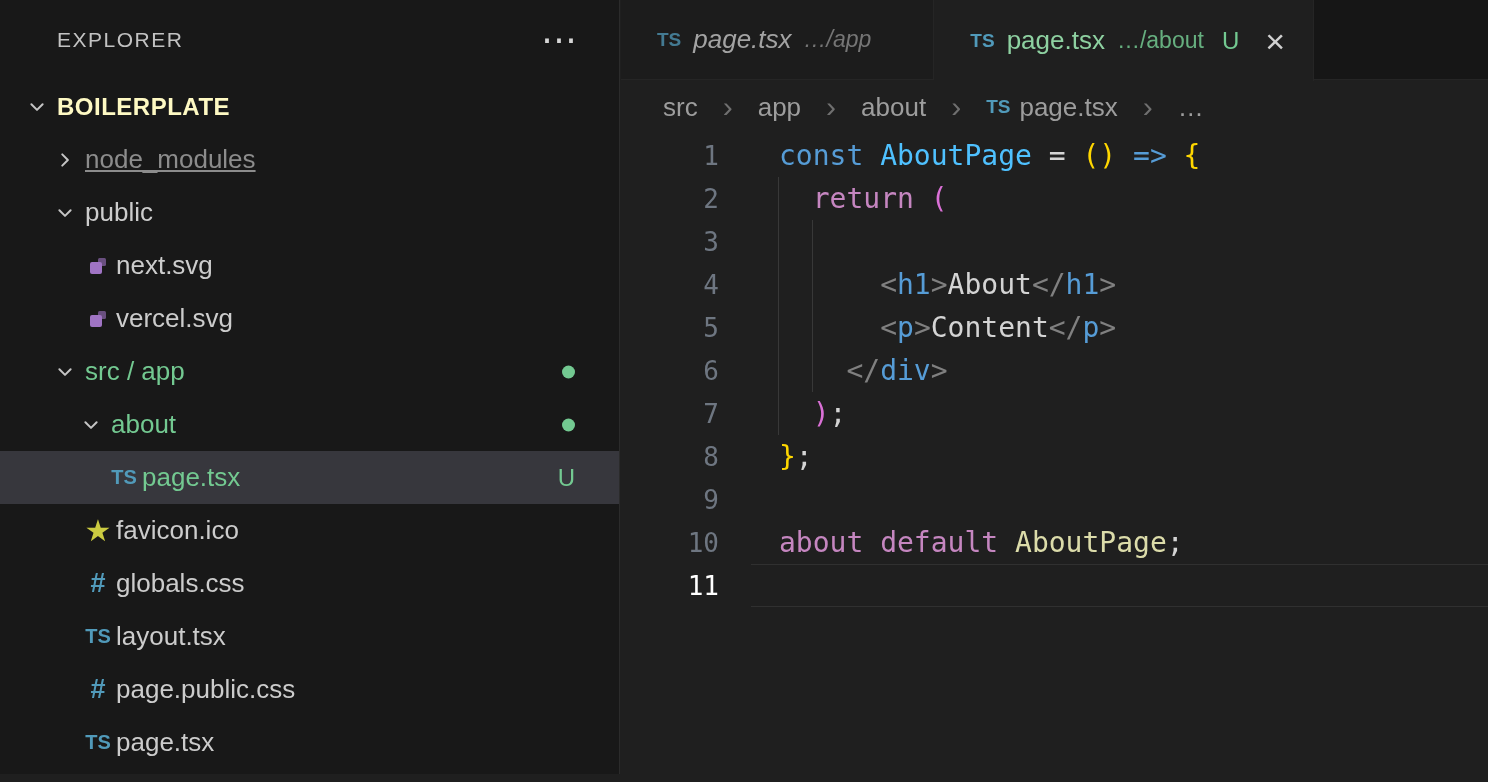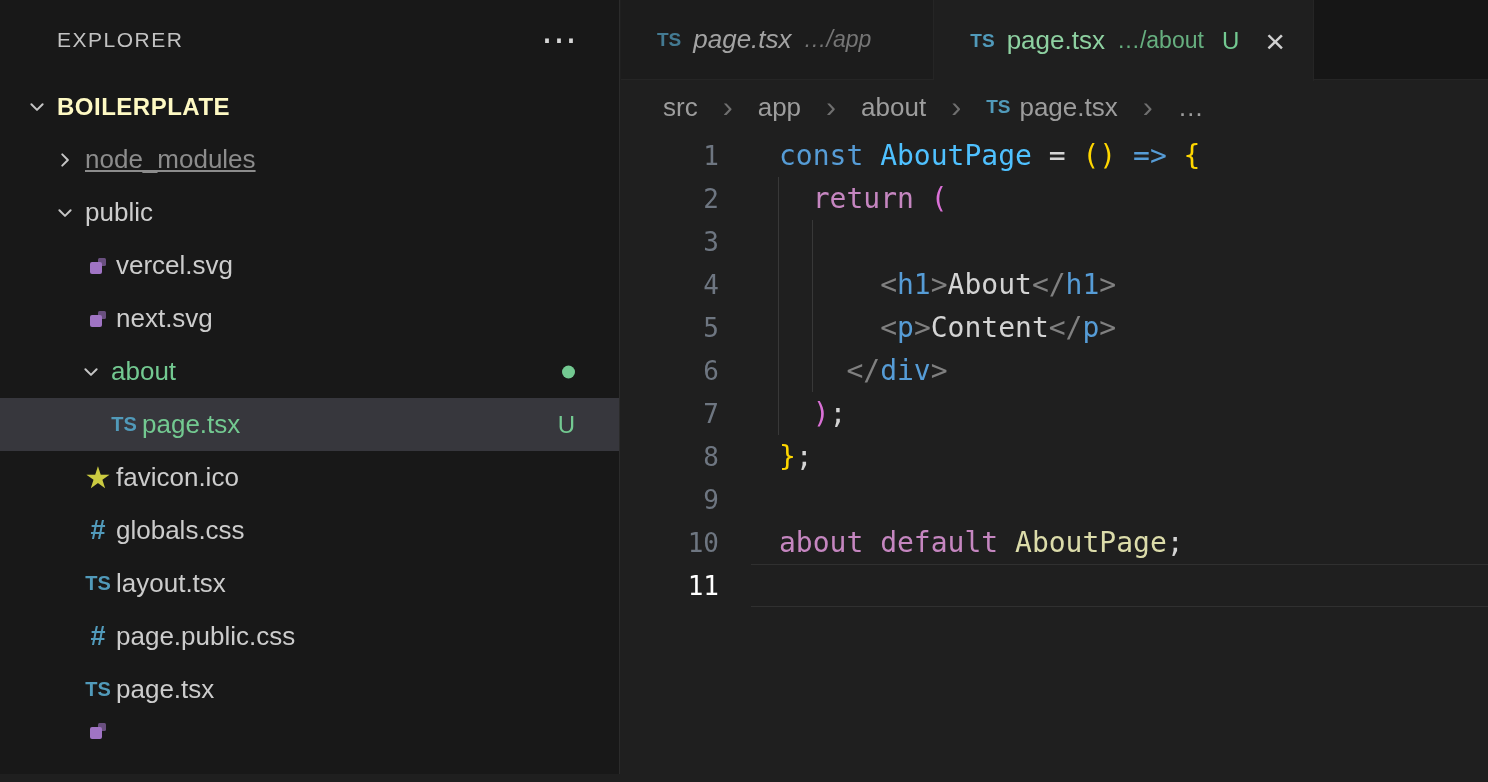--- a/index.html
+++ b/index.html
@@ -98,30 +98,39 @@
           </span>
           <span class="lbl">public</span>
         </div>
         <div class="row" style="padding-left: 80px;">
           <span class="ic">
             <svg width="22" height="22" viewBox="0 0 22 22">
               <rect x="3" y="7" width="12" height="12" rx="2" fill="var(--image-purple)"></rect>
               <rect x="11" y="3" width="8" height="8" rx="1.5" fill="var(--image-purple)" opacity="0.6"></rect>
             </svg>
           </span>
-          <span class="lbl">vercel.svg</span>
+          <span class="lbl">next.svg</span>
         </div>
         <div class="row" style="padding-left: 80px;">
           <span class="ic">
             <svg width="22" height="22" viewBox="0 0 22 22">
               <rect x="3" y="7" width="12" height="12" rx="2" fill="var(--image-purple)"></rect>
               <rect x="11" y="3" width="8" height="8" rx="1.5" fill="var(--image-purple)" opacity="0.6"></rect>
             </svg>
           </span>
-          <span class="lbl">next.svg</span>
+          <span class="lbl">vercel.svg</span>
+        </div>
+        <div class="row green" style="padding-left: 54px;">
+          <span class="chev">
+            <svg width="20" height="20" viewBox="0 0 16 16" fill="none" stroke="currentColor" stroke-width="1.6" stroke-linecap="round" stroke-linejoin="round">
+              <path d="M3.5 5.8 8 10.3l4.5-4.5"></path>
+            </svg>
+          </span>
+          <span class="lbl">src / app</span>
+          <span class="dot"></span>
         </div>
         <div class="row green" style="padding-left: 80px;">
           <span class="chev">
             <svg width="20" height="20" viewBox="0 0 16 16" fill="none" stroke="currentColor" stroke-width="1.6" stroke-linecap="round" stroke-linejoin="round">
               <path d="M3.5 5.8 8 10.3l4.5-4.5"></path>
             </svg>
           </span>
           <span class="lbl">about</span>
           <span class="dot"></span>
         </div>

